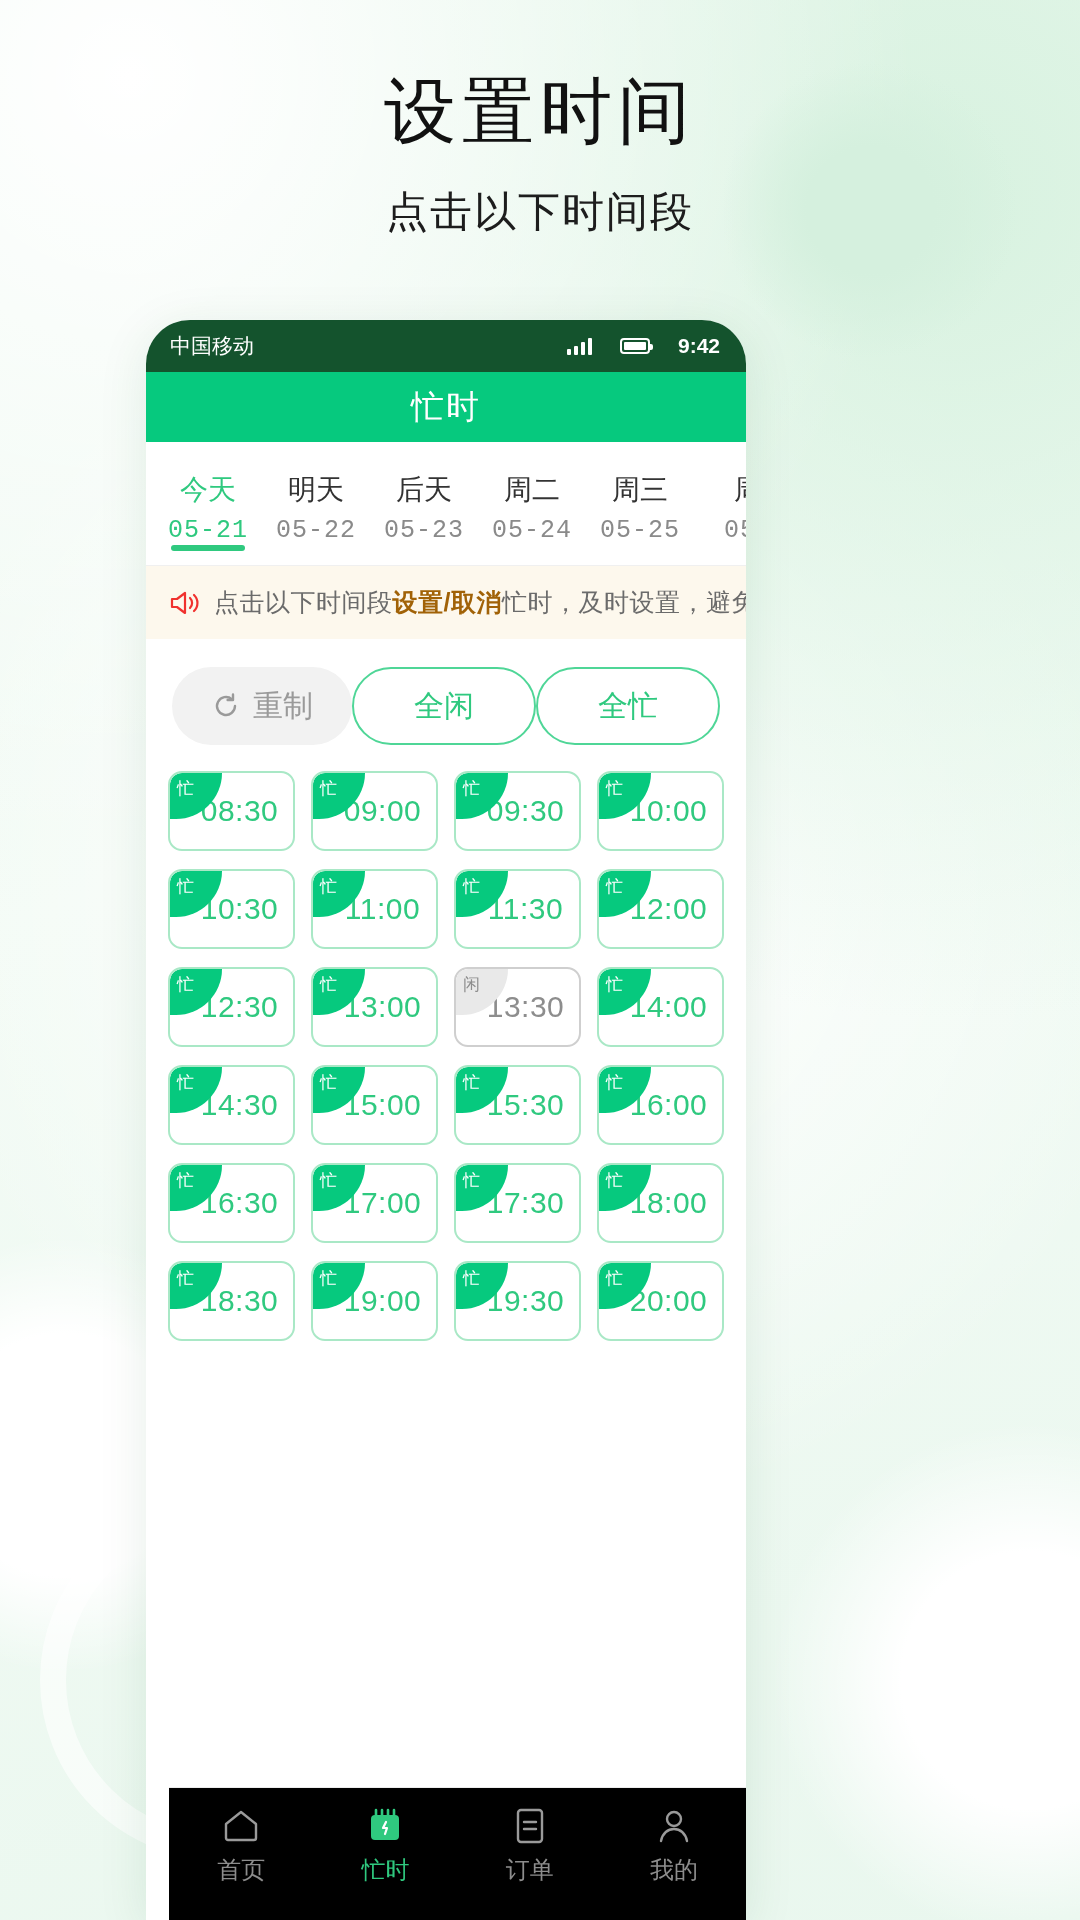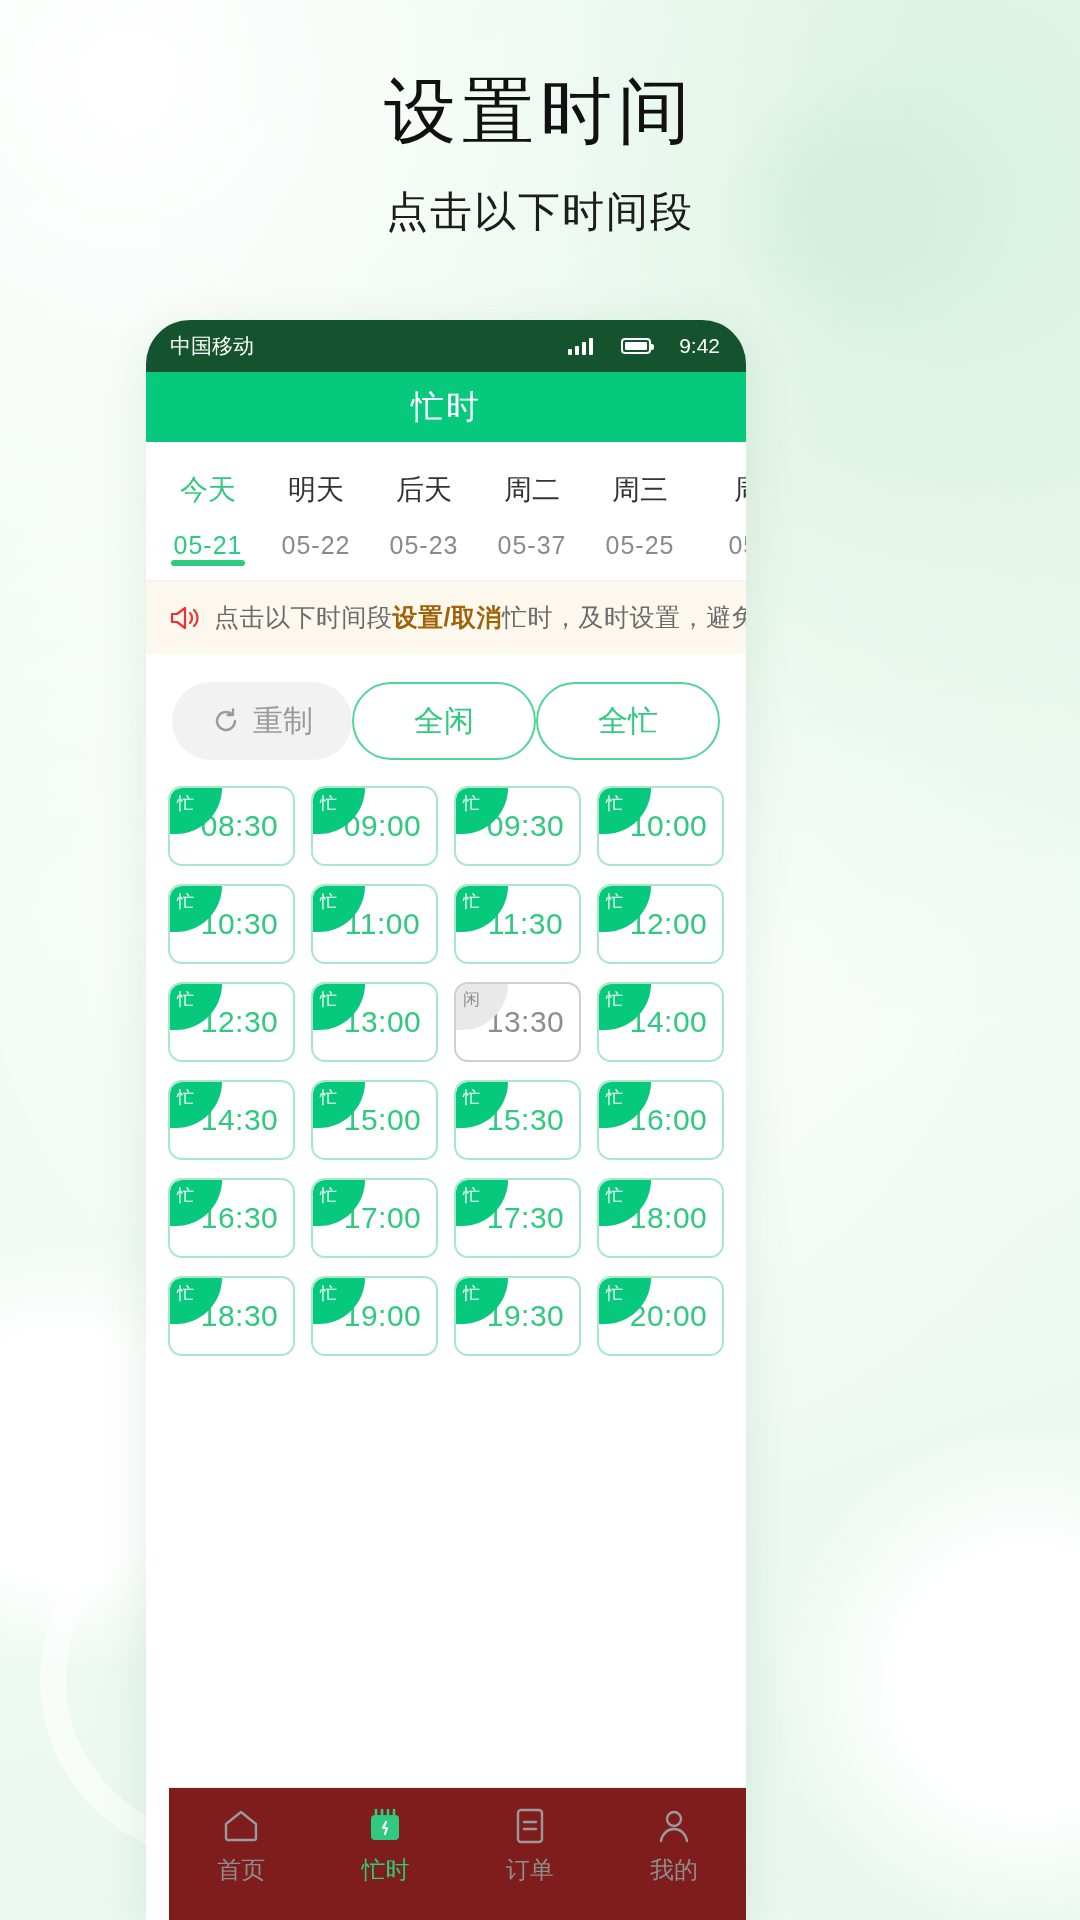--- a/index.html
+++ b/index.html
@@ -35,42 +35,42 @@
   
   .phone { position:absolute; left:146px; top:320px; width:600px; height:1600px;
            background:#fff; border-radius:44px 44px 0 0; z-index:3;
            box-shadow:0 10px 50px rgba(0,90,40,.10); overflow:hidden;
            display:flex; flex-direction:column; }
 
   
   .statusbar { height:52px; background:#14532d; color:#fff;
                display:flex; align-items:center; justify-content:space-between;
                padding:0 26px 0 24px; font-size:21px; }
-  .sb-right { display:flex; align-items:center; gap:28px; font-size:21px; }
+  .sb-right { display:flex; align-items:center; gap:28px; font-size:21px;font-weight:bold; }
   .signal { display:inline-flex; align-items:flex-end; gap:3px; height:17px; }
   .signal i { width:4px; background:#fff; border-radius:1px; display:block; }
   .signal i:nth-child(1){height:6px;} .signal i:nth-child(2){height:9px;}
   .signal i:nth-child(3){height:13px;} .signal i:nth-child(4){height:17px;}
   .battery { width:30px; height:16px; border:2px solid #fff; border-radius:4px;
              position:relative; display:inline-block; }
   .battery::after { content:""; position:absolute; right:-5px; top:4px; width:3px; height:6px;
                     background:#fff; border-radius:0 2px 2px 0; }
   .battery i { position:absolute; inset:2px; background:#fff; border-radius:1px; display:block; }
 
   
   .navbar { height:70px; background:#06c97e; color:#fff; display:flex;
             align-items:center; justify-content:center; font-size:33px; letter-spacing:2px; }
 
   
   .tabs { display:flex; background:#fff; padding:14px 8px; overflow:hidden;
           border-bottom:1px solid #f0f0f0; }
   .tab { min-width:108px; flex:0 0 108px; padding:16px 0 6px; text-align:center;
          position:relative; }
   .tab .t-name { font-size:28px; color:#333; line-height:1.3; }
-  .tab .t-date { font-size:25px; color:#8a8a8a; margin-top:23px; letter-spacing:1px; }
+  .tab .t-date { font-size:25px; color:#8a8a8a; margin-top:8px; letter-spacing:1px;font-family:Liberation Mono, monospace; }
   .tab.active .t-name { color:#2fc97f; }
   .tab.active .t-date { color:#2fc97f; }
   .tab .underline { display:none; }
   .tab.active .underline { display:block; position:absolute; left:50%; transform:translateX(-50%);
                            bottom:0; width:74px; height:6px; background:#2fc97f; border-radius:3px; }
 
   
   .notice { background:#fdf8ed; padding:20px 22px; display:flex; align-items:center; gap:12px; }
   .notice .horn { flex:0 0 auto; width:34px; height:30px; position:relative; }
   .notice-text { font-size:25px; color:#6b6b6b; white-space:nowrap; letter-spacing:0.5px; }
@@ -94,21 +94,21 @@
                   background:#06c97e; border-radius:12px 0 46px 0;
                   color:#fff; font-size:17px; line-height:1;
                   display:flex; align-items:flex-start; justify-content:flex-start;
                   padding:7px 0 0 7px; }
   .slot.free { border-color:#cfcfcf; }
   .slot.free .time { color:#8d8d8d; }
   .slot.free .corner { background:#e9e9e9; color:#8d8d8d; }
 
   
   .spacer { flex:1; }
-  .tabbar { border-top:1px solid #ececec; background:#7f1d1d; display:flex;
+  .tabbar { border-top:1px solid #ececec; background:#000000; display:flex;
             padding:18px 0 34px;margin-left:23px; }
   .tabitem { flex:1; display:flex; flex-direction:column; align-items:center; gap:8px; }
   .tabitem .ic { width:40px; height:40px; display:block; }
   .tabitem .lb { font-size:24px; color:#8d8d8d; }
   .tabitem.active .lb { color:#2fc97f; }
 </style>
 </head>
 <body>
 
 <div class="bg-wrap">
@@ -154,21 +154,21 @@
       <div class="tab">
         <div class="t-name">明天</div>
         <div class="t-date">05-22</div>
       </div>
       <div class="tab">
         <div class="t-name">后天</div>
         <div class="t-date">05-23</div>
       </div>
       <div class="tab">
         <div class="t-name">周二</div>
-        <div class="t-date">05-37</div>
+        <div class="t-date">05-24</div>
       </div>
       <div class="tab">
         <div class="t-name">周三</div>
         <div class="t-date">05-25</div>
       </div>
       <div class="tab">
         <div class="t-name">周</div>
         <div class="t-date">05-</div>
       </div>
     </div>

